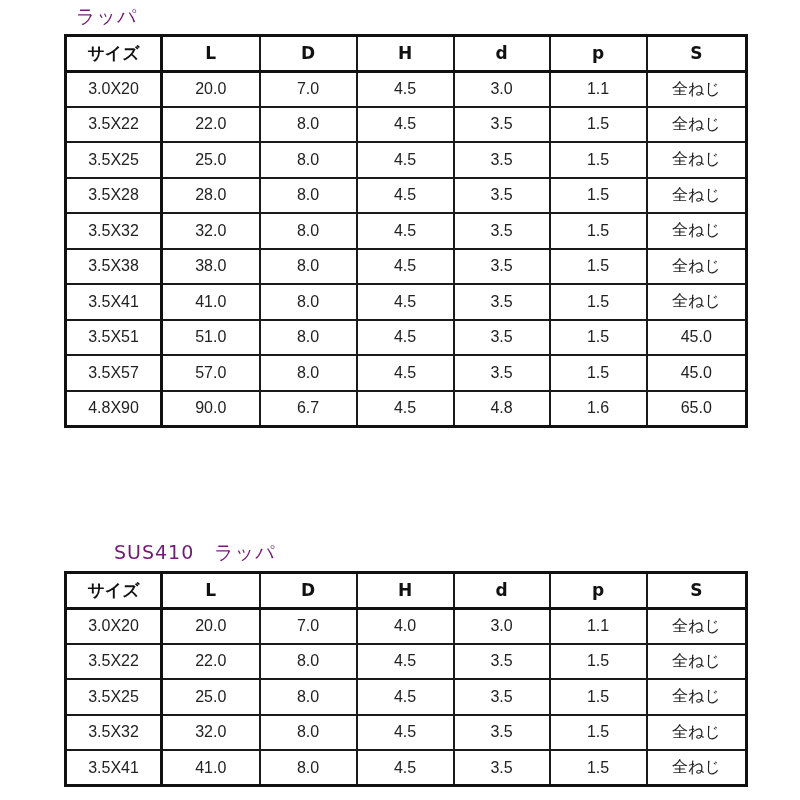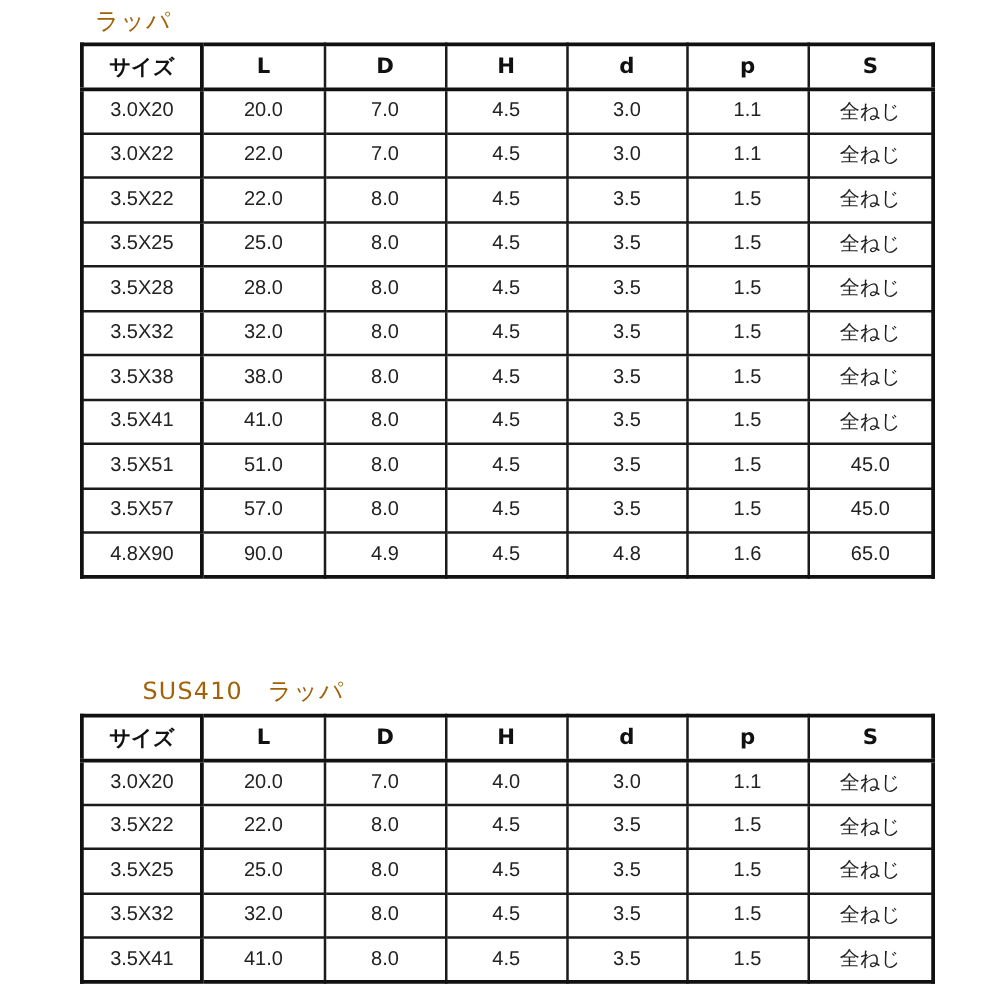--- a/index.html
+++ b/index.html
@@ -1,21 +1,21 @@
 <!DOCTYPE html>
 <html><head>
 <meta charset="utf-8">
 <style>
   html, body { margin: 0; padding: 0; background: #ffffff; }
   body {
     width: 800px; height: 800px; position: relative; overflow: hidden;
     font-family: "Liberation Sans", "DejaVu Sans", sans-serif; color: #1a1a1a;
   }
   .caption {
-    position: absolute; font-size: 19px; color: #a16207; letter-spacing: 1px;
+    position: absolute; font-size: 19px; color: #701a75; letter-spacing: 1px;
     font-family: "DejaVu Sans", "Liberation Sans", sans-serif;
   }
   .cap1 { left: 76px; top: 4px; }
   .cap2 { left: 74px; top: 540px; margin-left: 40px; }
   table.spec {
     position: absolute; left: 64px; border-collapse: collapse;
     border: 3px solid #111; table-layout: fixed;
   }
   table.spec td, table.spec th {
     border: 2px solid #1a1a1a; text-align: center; padding: 0;
@@ -62,29 +62,20 @@
       <tr>
         <td>3.0X20</td>
         <td>20.0</td>
         <td>7.0</td>
         <td>4.5</td>
         <td>3.0</td>
         <td>1.1</td>
         <td>全ねじ</td>
       </tr>
       <tr>
-        <td>3.0X22</td>
-        <td>22.0</td>
-        <td>7.0</td>
-        <td>4.5</td>
-        <td>3.0</td>
-        <td>1.1</td>
-        <td>全ねじ</td>
-      </tr>
-      <tr>
         <td>3.5X22</td>
         <td>22.0</td>
         <td>8.0</td>
         <td>4.5</td>
         <td>3.5</td>
         <td>1.5</td>
         <td>全ねじ</td>
       </tr>
       <tr>
         <td>3.5X25</td>
@@ -145,21 +136,21 @@
         <td>57.0</td>
         <td>8.0</td>
         <td>4.5</td>
         <td>3.5</td>
         <td>1.5</td>
         <td>45.0</td>
       </tr>
       <tr>
         <td>4.8X90</td>
         <td>90.0</td>
-        <td>4.9</td>
+        <td>6.7</td>
         <td>4.5</td>
         <td>4.8</td>
         <td>1.6</td>
         <td>65.0</td>
       </tr>
     </tbody>
 </table>
 
 <div class="caption cap2">SUS410　ラッパ</div>
 <table class="spec t2">

